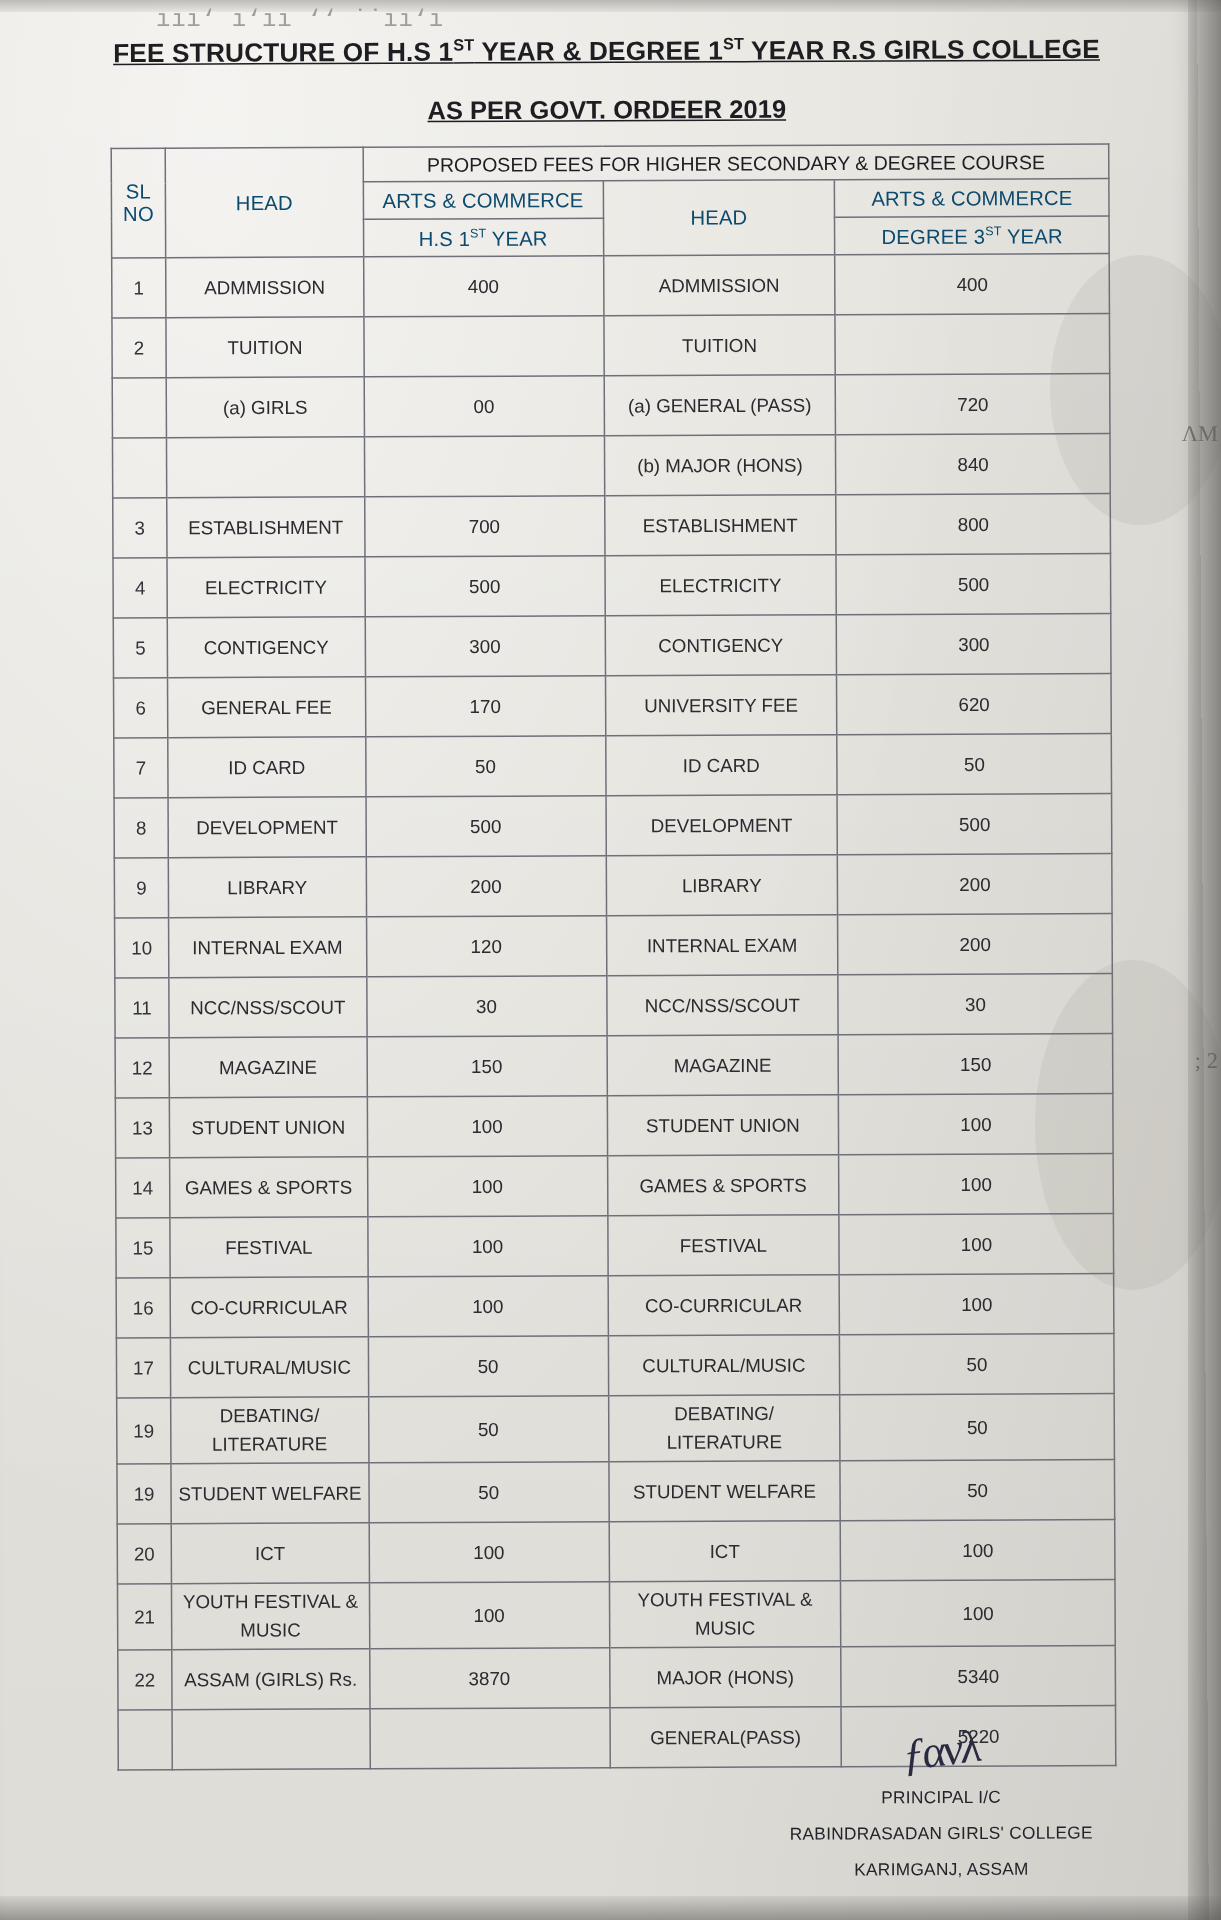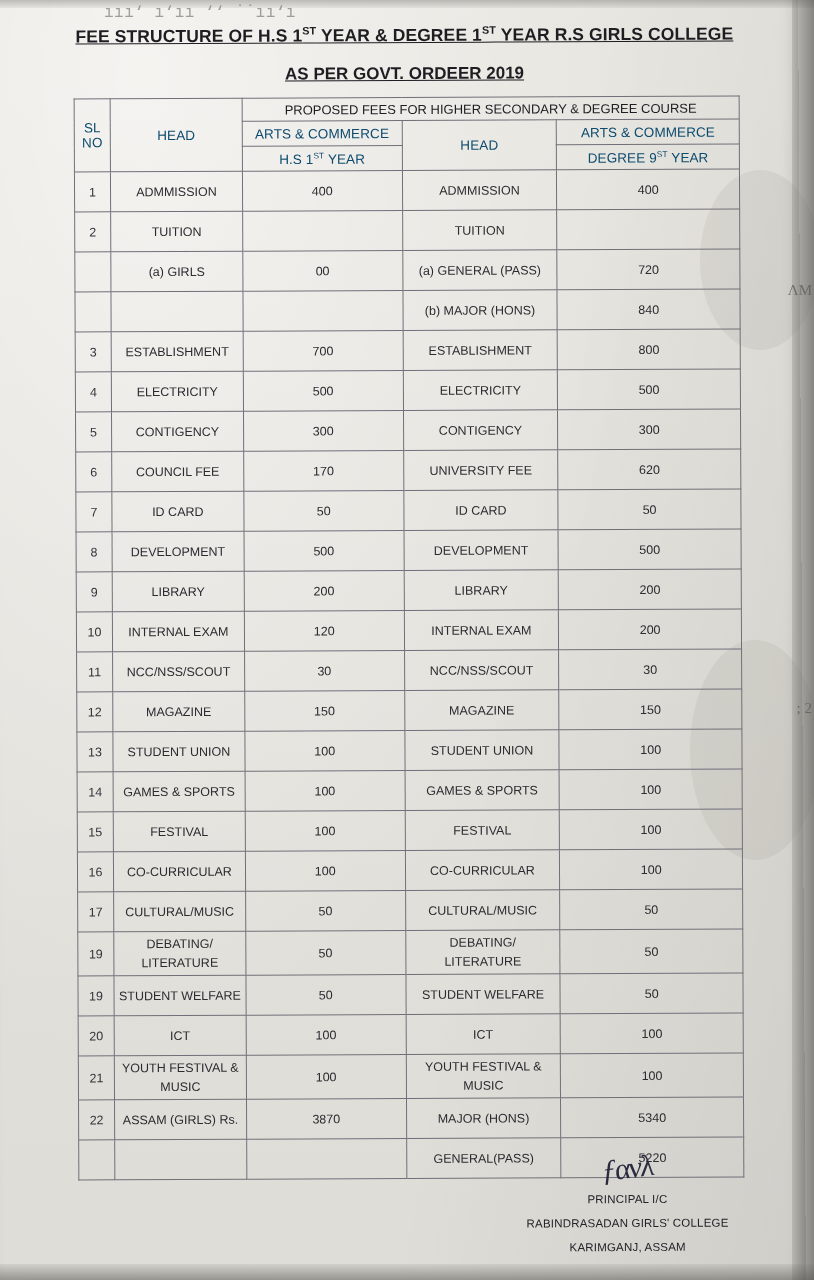--- a/index.html
+++ b/index.html
@@ -232,21 +232,21 @@
           <td rowspan="3" class="hdr">HEAD</td>
           <td colspan="3" class="hdr-span" style="height:22px;">PROPOSED FEES FOR HIGHER SECONDARY &amp; DEGREE COURSE</td>
         </tr>
         <tr>
           <td class="hdr" style="height:24px;">ARTS &amp; COMMERCE</td>
           <td rowspan="2" class="hdr">HEAD</td>
           <td class="hdr">ARTS &amp; COMMERCE</td>
         </tr>
         <tr>
           <td class="hdr" style="height:24px;"><span>H.S 1</span><sup>ST</sup><span> YEAR</span></td>
-          <td class="hdr"><span>DEGREE 9</span><sup>ST</sup><span> YEAR</span></td>
+          <td class="hdr"><span>DEGREE 3</span><sup>ST</sup><span> YEAR</span></td>
         </tr>
       </thead>
       <tbody>
           <tr class="r">
             <td class="sl">1</td>
             <td class="name">ADMMISSION</td>
             <td class="val">400</td>
             <td class="name">ADMMISSION</td>
             <td class="val">400</td>
           </tr>
@@ -287,21 +287,21 @@
           </tr>
           <tr class="r">
             <td class="sl">5</td>
             <td class="name">CONTIGENCY</td>
             <td class="val">300</td>
             <td class="name">CONTIGENCY</td>
             <td class="val">300</td>
           </tr>
           <tr class="r">
             <td class="sl">6</td>
-            <td class="name">COUNCIL FEE</td>
+            <td class="name">GENERAL FEE</td>
             <td class="val">170</td>
             <td class="name">UNIVERSITY FEE</td>
             <td class="val">620</td>
           </tr>
           <tr class="r">
             <td class="sl">7</td>
             <td class="name">ID CARD</td>
             <td class="val">50</td>
             <td class="name">ID CARD</td>
             <td class="val">50</td>

